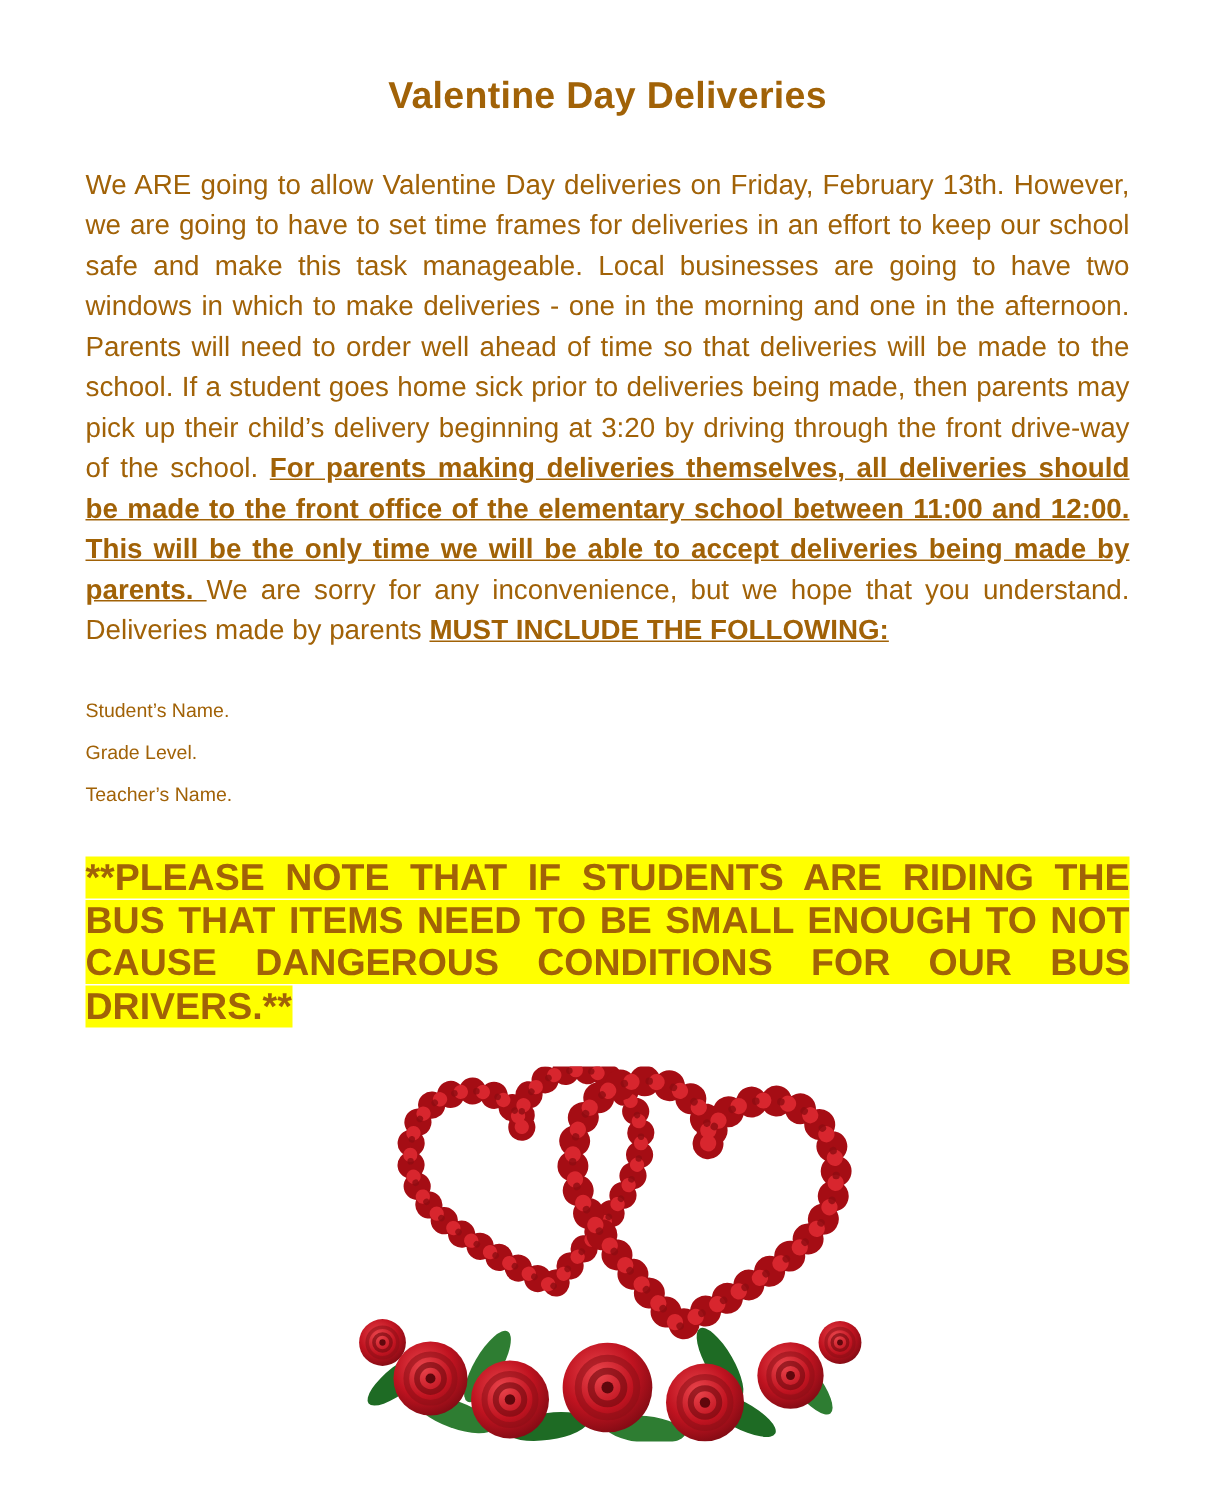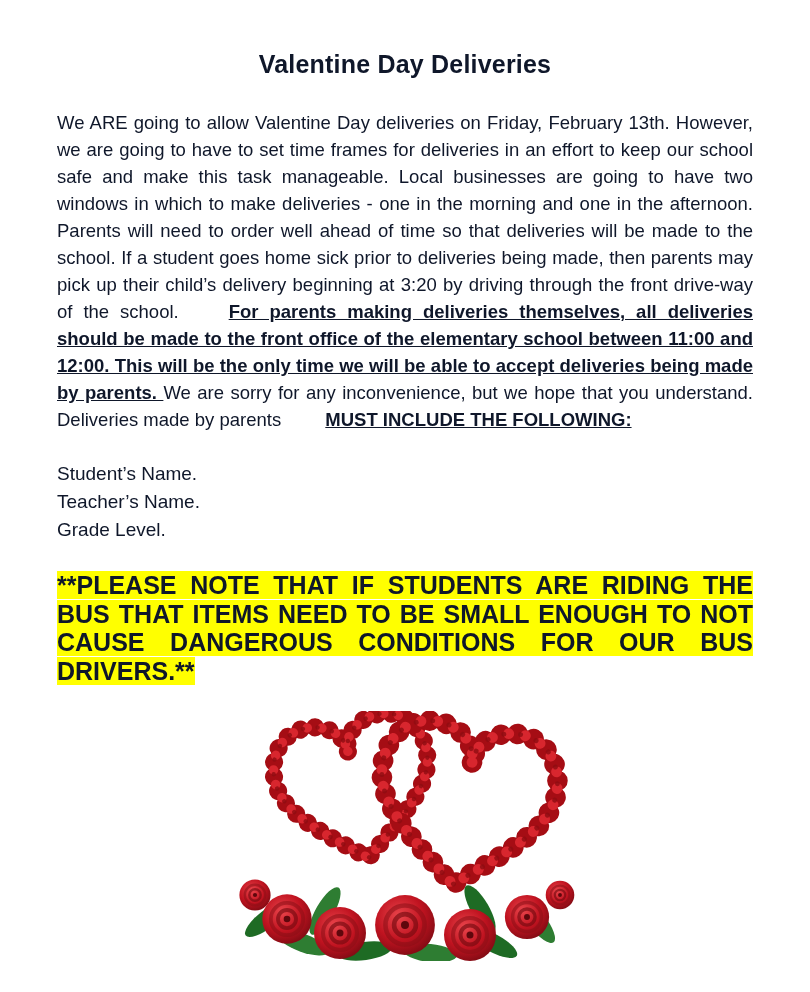--- a/index.html
+++ b/index.html
@@ -1,56 +1,56 @@
 <!DOCTYPE html>
 <html style="--highlight: #ffff00; --rose_red: #c01320; --rose_dark: #a50d14; --leaf_green: #2e7d32;"><head>
 <meta charset="utf-8">
 <style>
   :root{
     --highlight:#ffff00;
   }
   html,body{margin:0;padding:0;background:#ffffff;}
   .page{
-    width:810px;height:992px;background:#ffffff;color:#0f172a;
+    width:810px;height:992px;background:#ffffff;color:#a16207;
     font-family:"Liberation Sans",sans-serif;
     box-sizing:border-box;padding:38px 57px 0 57px;
     position:relative;overflow:hidden;
   }
   .title{
     font-size:25px;font-weight:bold;text-align:center;
     margin:12px 0 30px 0;letter-spacing:0.2px;
   }
   .body-para{
     font-size:18.5px;line-height:27px;text-align:justify;
     margin:0 0 27px 0;
   }
-  .bu{font-weight:bold;text-decoration:underline;margin-left:39px;}
+  .bu{font-weight:bold;text-decoration:underline;}
   .req-list{margin:0 0 27px 0;}
-  .req-line{font-size:19px;line-height:28px;}
+  .req-line{font-size:13px;line-height:28px;}
   .notice{
     font-size:25px;line-height:28.5px;font-weight:bold;
     text-align:justify;margin:27px 0 0 0;
   }
   .hl{background:var(--highlight,#ffff00);}
   .art{width:100%;text-align:center;margin-top:26px;}
   .art svg{display:inline-block;}
 </style>
 </head>
 <body>
 
 <div class="page">
 
   <h1 class="title">Valentine Day Deliveries</h1>
 
   <p class="body-para"><span>We ARE going to allow Valentine Day deliveries on Friday, February 13th.  However, we are going to have to set time frames for deliveries in an effort to keep our school safe and make this task manageable.  Local businesses are going to have two windows in which to make deliveries - one in the morning and one in the afternoon.  Parents will need to order well ahead of time so that deliveries will be made to the school.  If a student goes home sick prior to deliveries being made, then parents may pick up their child’s delivery beginning at 3:20 by driving through the front drive-way of the school.  </span><span class="bu">For parents making deliveries themselves, all deliveries should be made to the front office of the elementary school between 11:00 and 12:00.  This will be the only time we will be able to accept deliveries being made by parents. </span><span>We are sorry for any inconvenience, but we hope that you understand.  Deliveries made by parents </span><span class="bu">MUST INCLUDE THE FOLLOWING:</span></p>
 
   <div class="req-list">
     <div class="req-line">Student’s Name.</div>
+    <div class="req-line">Grade Level.</div>
     <div class="req-line">Teacher’s Name.</div>
-    <div class="req-line">Grade Level.</div>
   </div>
 
   <p class="notice"><span class="hl">**PLEASE NOTE THAT IF STUDENTS ARE RIDING THE BUS THAT ITEMS NEED TO BE SMALL ENOUGH TO NOT CAUSE DANGEROUS CONDITIONS FOR OUR BUS DRIVERS.**</span></p>
 
   <div class="art">
     <svg width="380" height="250" viewBox="0 0 380 250" role="img">
       <defs>
         <radialGradient id="rg" cx="40%" cy="35%" r="72%">
           <stop offset="0%" stop-color="#ea454c"></stop>
           <stop offset="55%" stop-color="#c01320"></stop>

